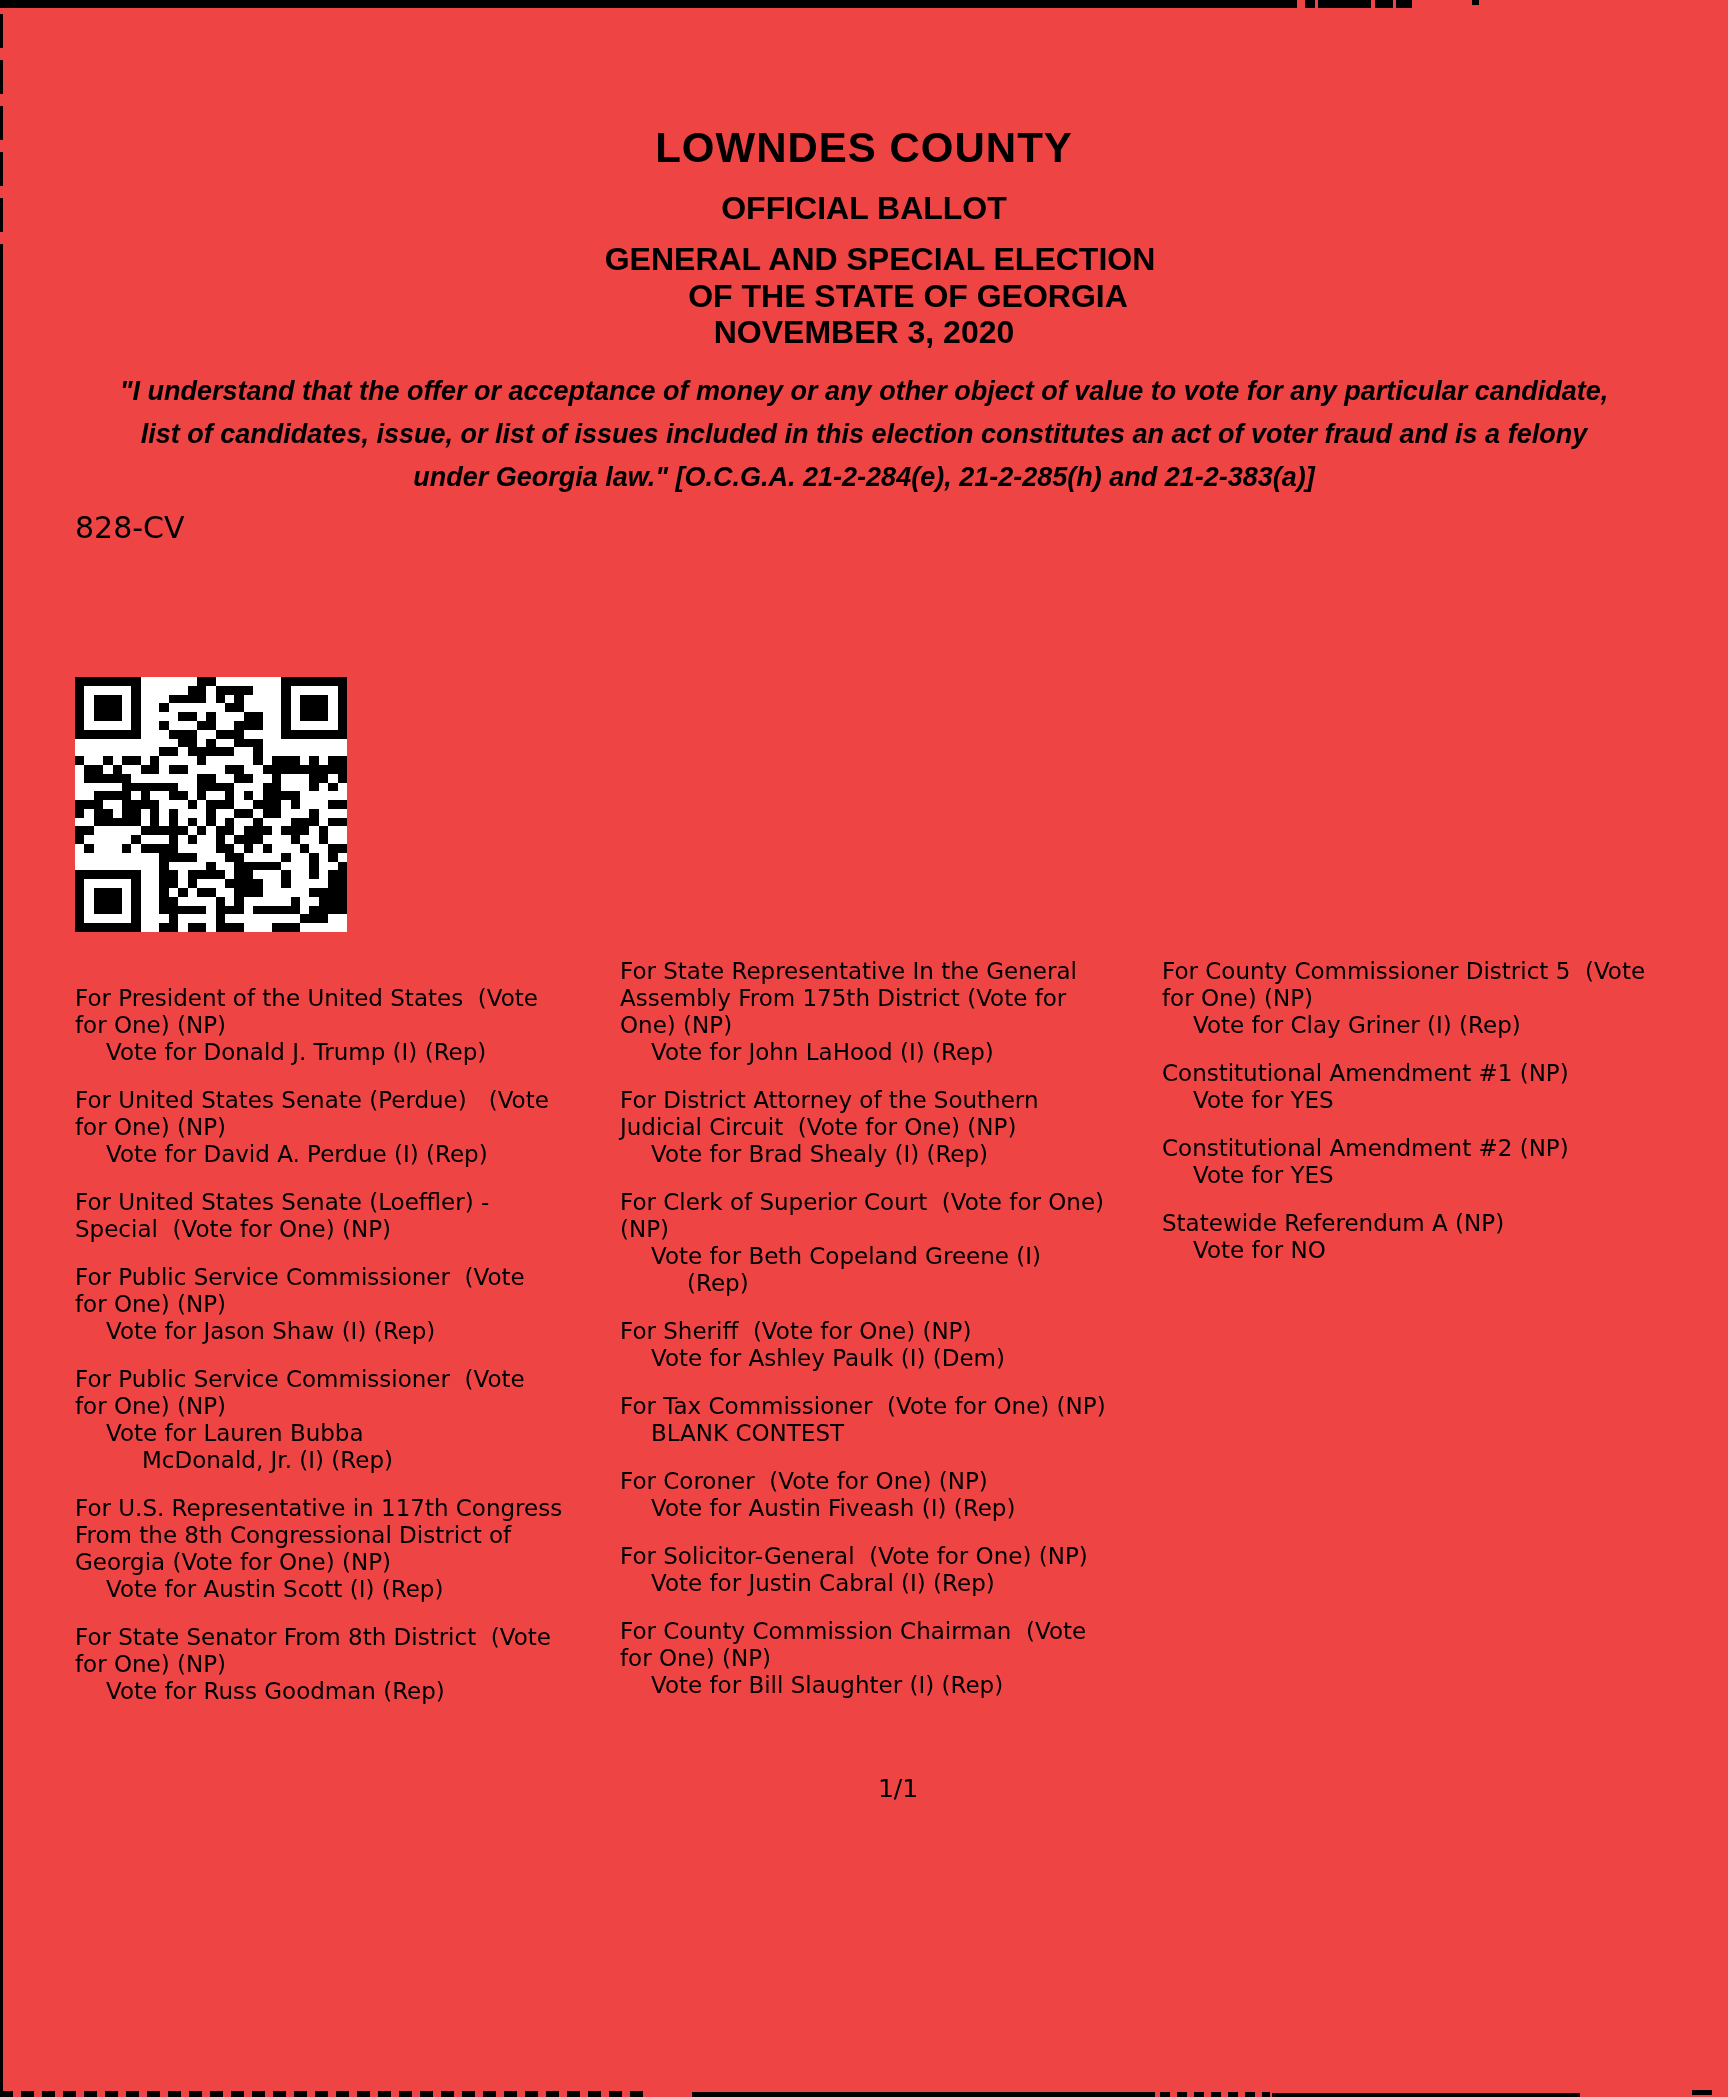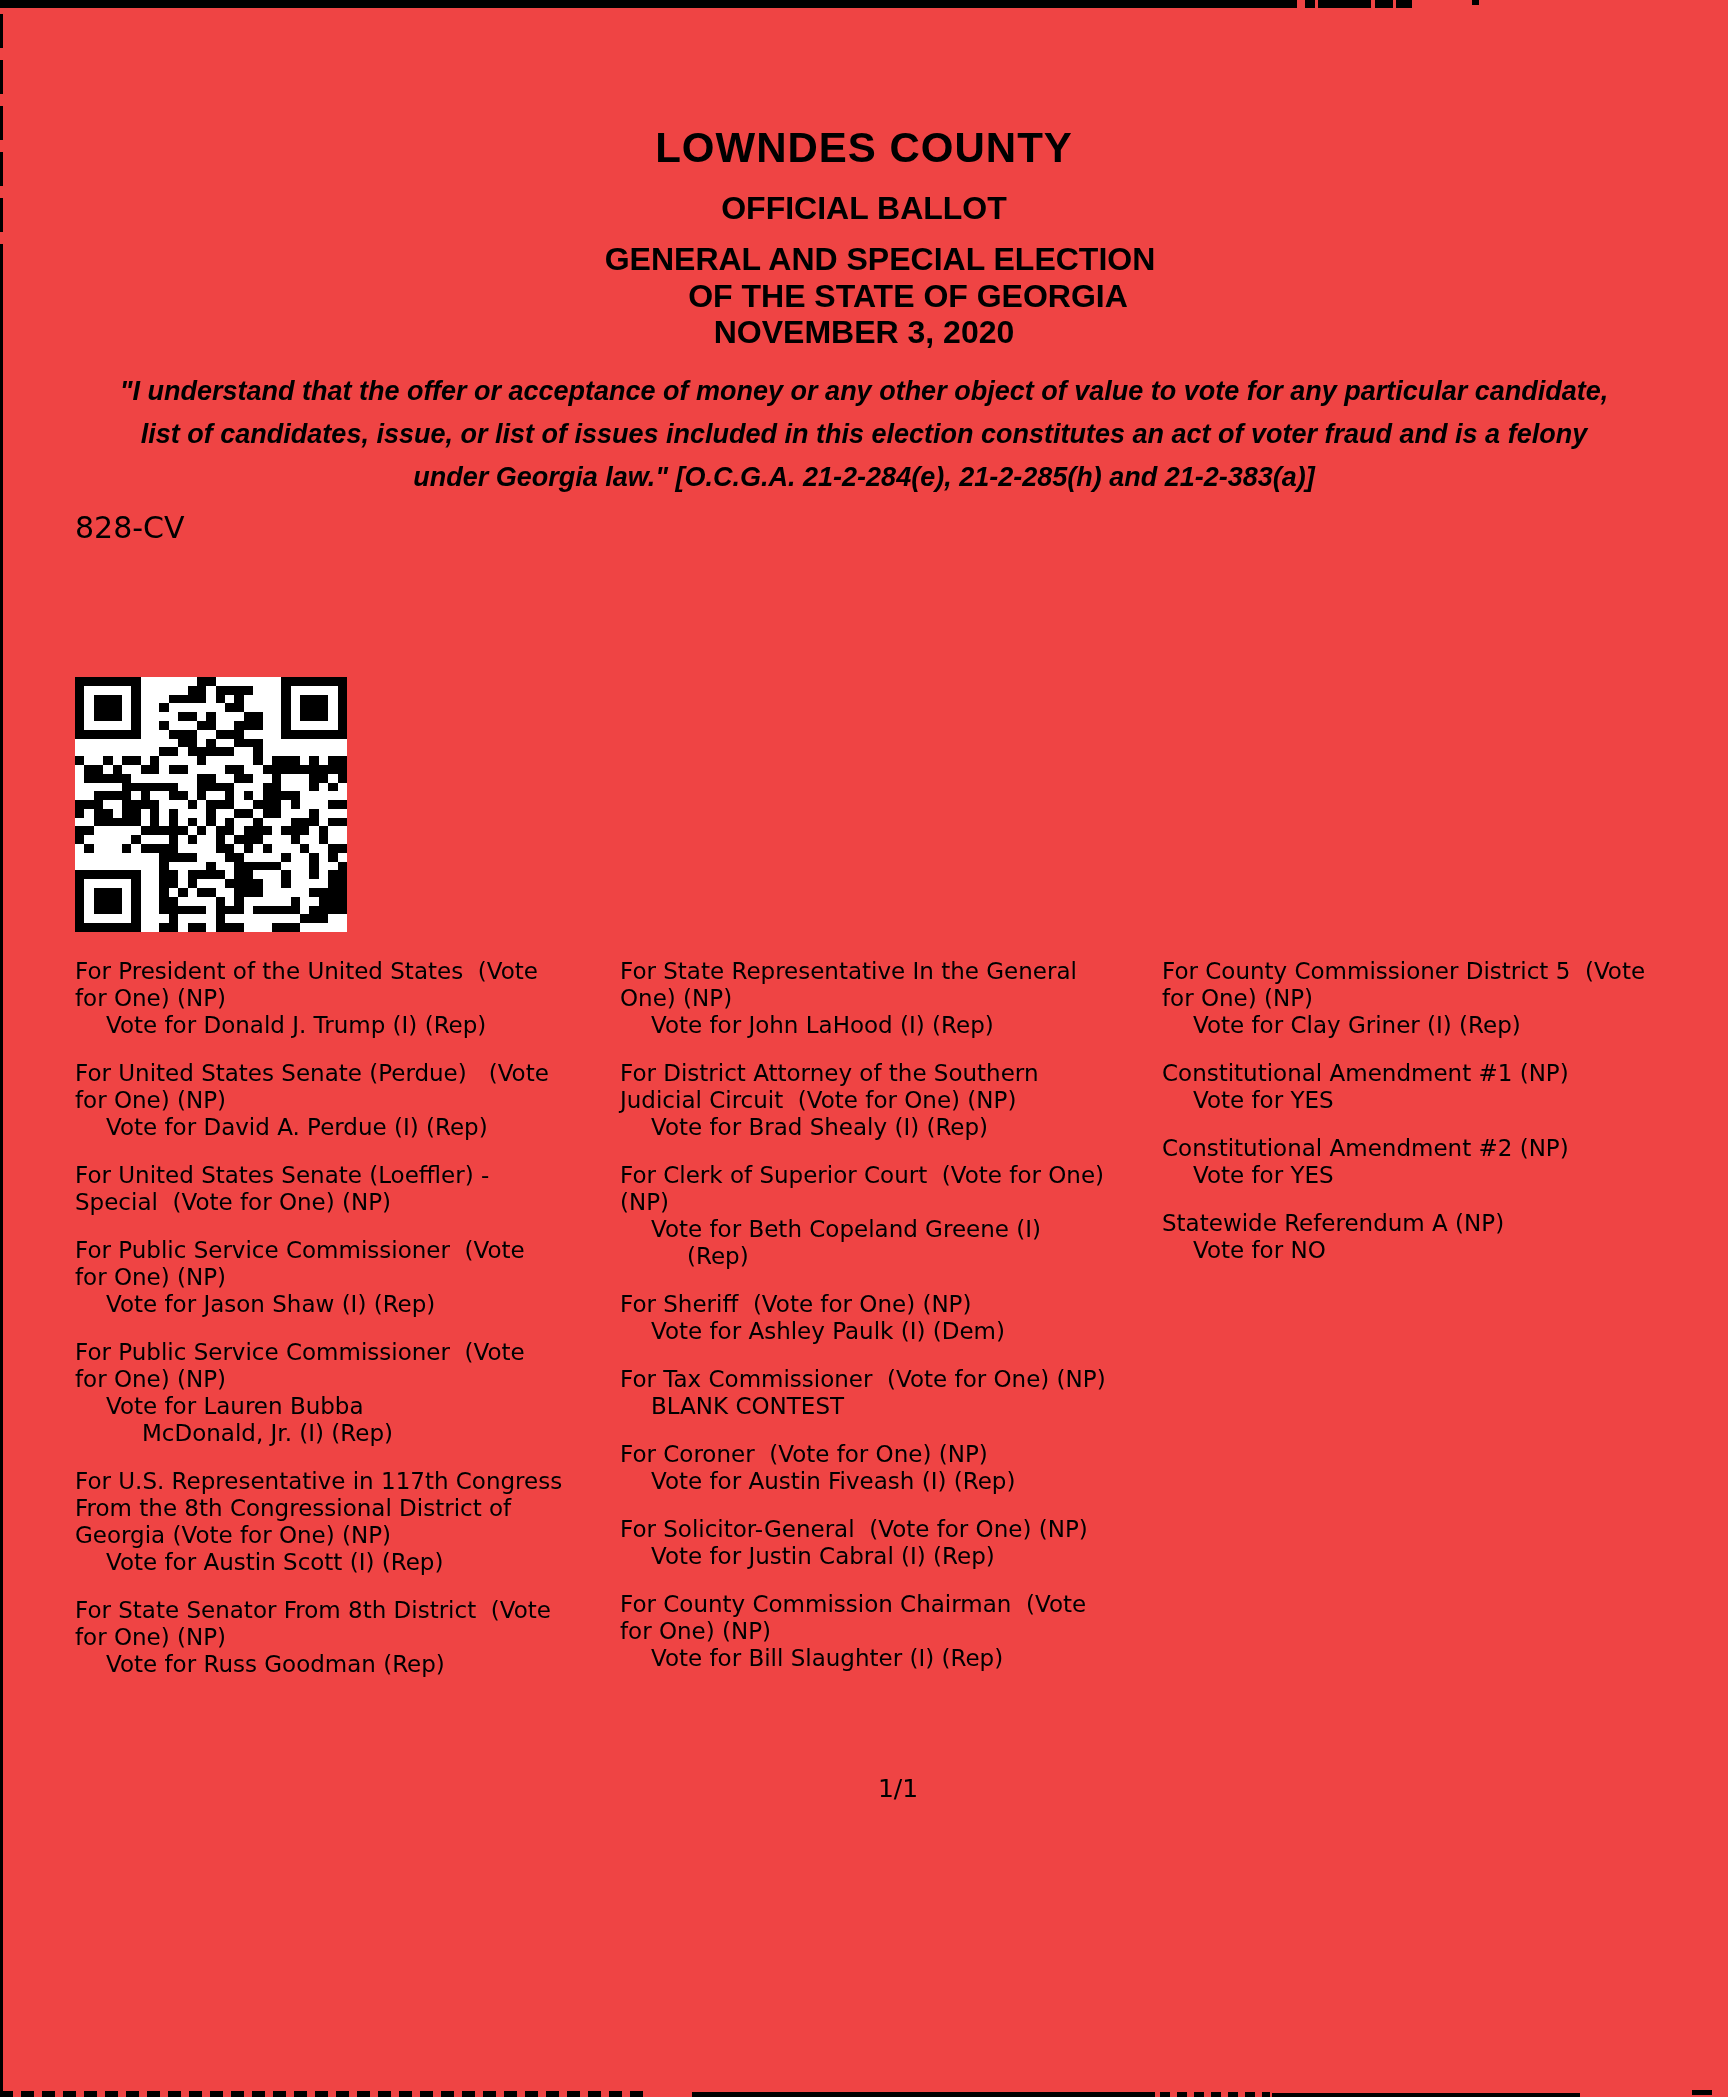--- a/index.html
+++ b/index.html
@@ -63,21 +63,21 @@
 
   
   .qr{position:absolute;left:75px;top:677px;width:272px;height:255px;}
   .qr svg{display:block;width:100%;height:100%;}
 
   
   .col{
     position:absolute;top:958px;
     font-family:"DejaVu Sans",sans-serif;font-size:23px;line-height:27px;
   }
-  .col-1{left:75px;width:545px;}
+  .col-1{left:75px;width:545px;margin-top:27px;}
   .col-2{left:620px;width:545px;}
   .col-3{left:1162px;width:566px;}
   .contest{margin:0 0 21px 0;}
   .t-line{white-space:pre;}
   .v-line{white-space:pre;padding-left:31px;}
   .v-line.cont{padding-left:67px;}
 </style>
 </head>
 <body>
 
@@ -457,20 +457,21 @@
       </div>
       <div class="contest">
         <div class="t-line">For State Senator From 8th District  (Vote</div>
         <div class="t-line">for One) (NP)</div>
         <div class="v-line">Vote for Russ Goodman (Rep)</div>
       </div>
     </div>
   <div class="col col-2">
       <div class="contest">
         <div class="t-line">For State Representative In the General</div>
+        <div class="t-line">Assembly From 175th District (Vote for</div>
         <div class="t-line">One) (NP)</div>
         <div class="v-line">Vote for John LaHood (I) (Rep)</div>
       </div>
       <div class="contest">
         <div class="t-line">For District Attorney of the Southern</div>
         <div class="t-line">Judicial Circuit  (Vote for One) (NP)</div>
         <div class="v-line">Vote for Brad Shealy (I) (Rep)</div>
       </div>
       <div class="contest">
         <div class="t-line">For Clerk of Superior Court  (Vote for One)</div>

